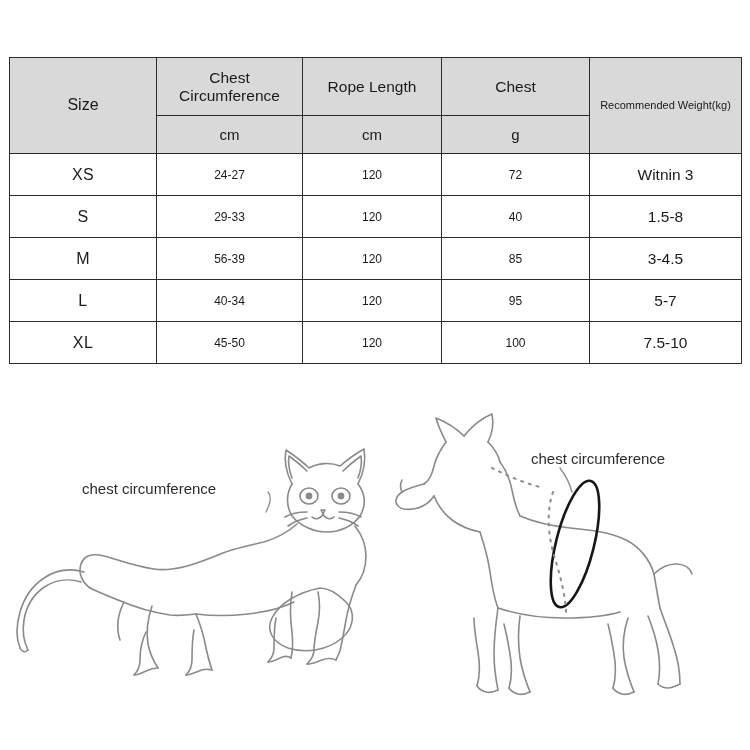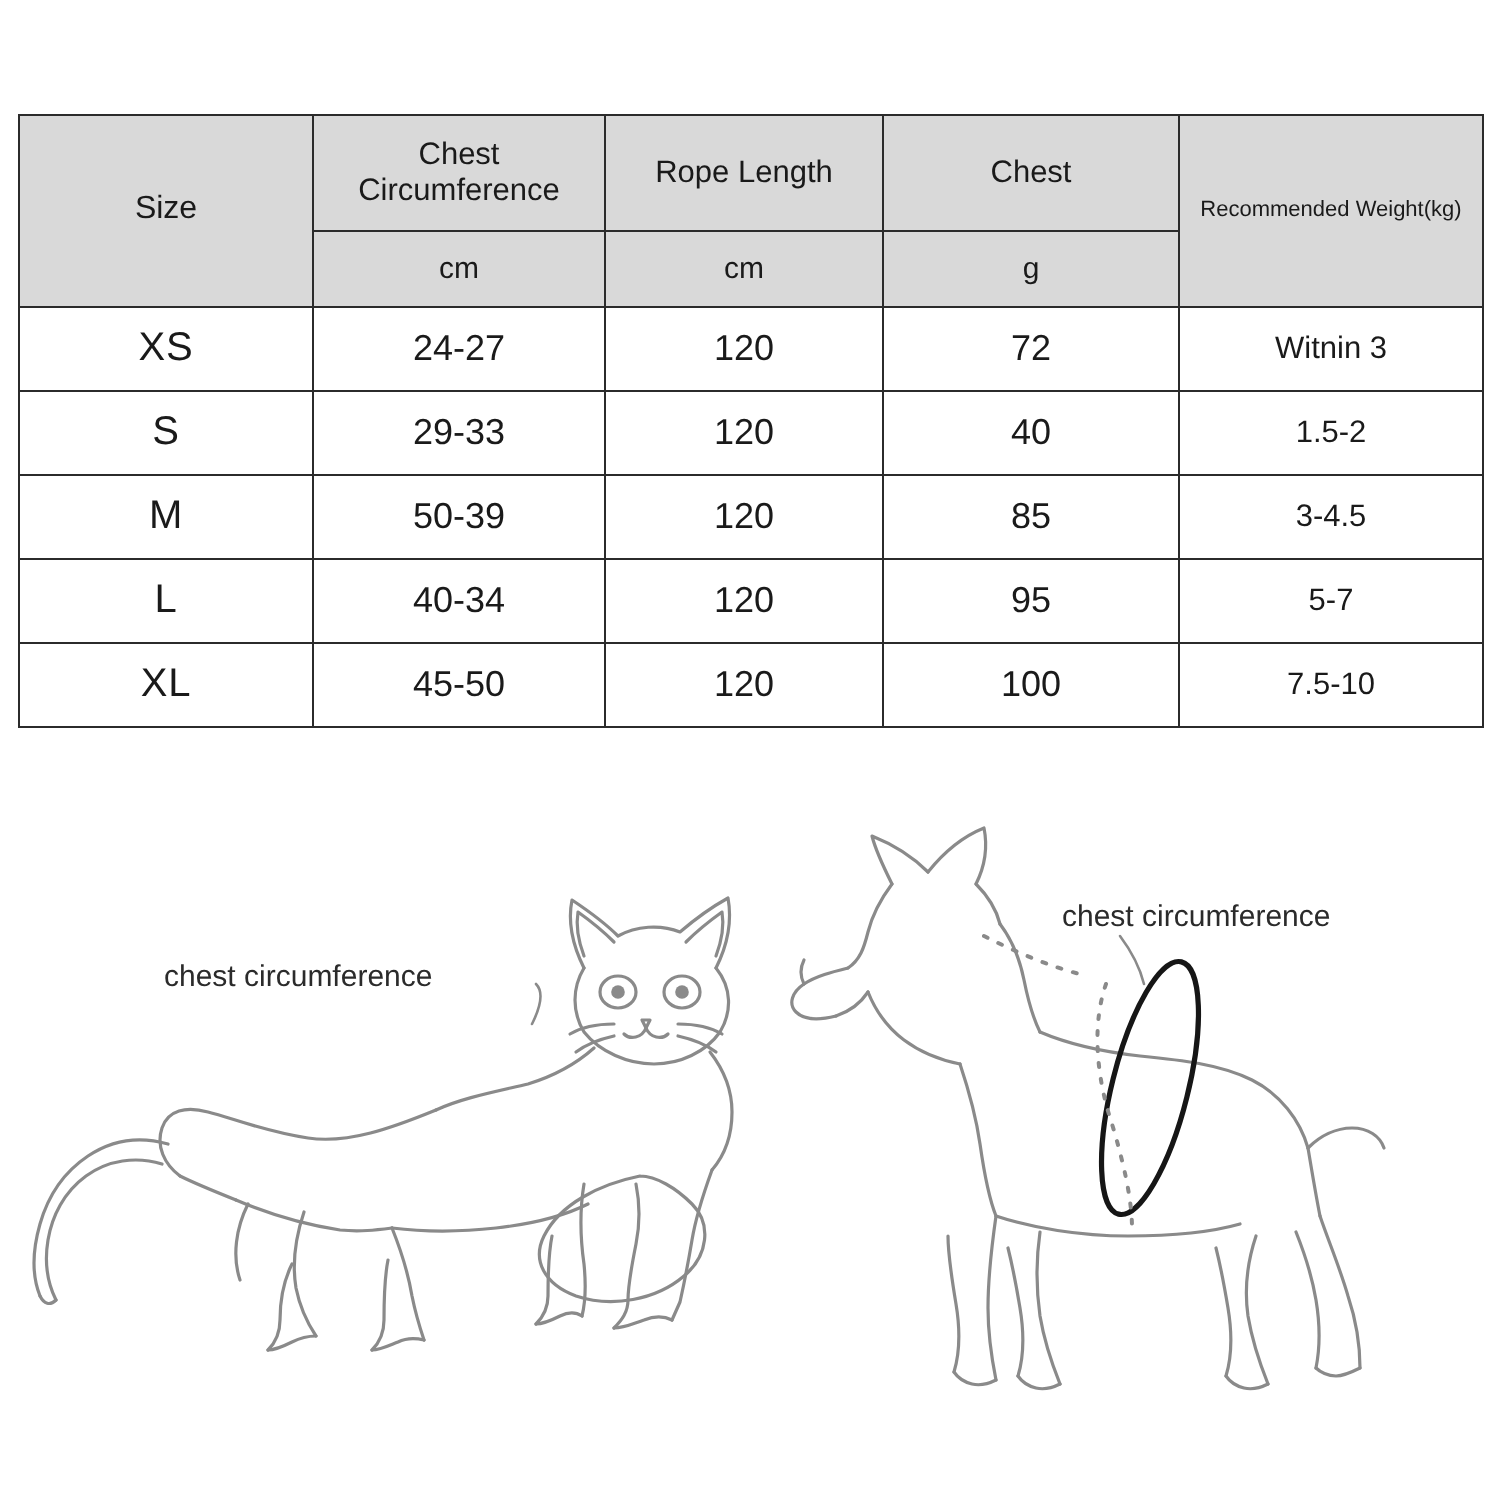--- a/index.html
+++ b/index.html
@@ -53,27 +53,27 @@
     font-size: 15px;
     font-weight: bold;
   }
   .col-size { width: 147px; }
   .col-chest { width: 146px; }
   .col-rope { width: 139px; }
   .col-weight { width: 148px; }
   .col-rec { width: 152px; }
 
   td.size-cell {
-    font-size: 20px;
+    font-size: 16px;
     font-weight: bold;
     letter-spacing: 0.4px;
   }
   tbody tr td {
     height: 41px;
-    font-size: 18px;
+    font-size: 12px;
   }
   td.rec-cell {
     font-size: 15.5px;
   }
   .hdr-top .size-head {
     font-size: 16px;
     margin-top: 36px;
   }
   .hdr-top .rec-head {
     font-size: 11px;
@@ -140,25 +140,25 @@
           <td>24-27</td>
           <td>120</td>
           <td>72</td>
           <td class="rec-cell">Witnin 3</td>
         </tr>
         <tr>
           <td class="size-cell">S</td>
           <td>29-33</td>
           <td>120</td>
           <td>40</td>
-          <td class="rec-cell">1.5-2</td>
+          <td class="rec-cell">1.5-8</td>
         </tr>
         <tr>
           <td class="size-cell">M</td>
-          <td>50-39</td>
+          <td>56-39</td>
           <td>120</td>
           <td>85</td>
           <td class="rec-cell">3-4.5</td>
         </tr>
         <tr>
           <td class="size-cell">L</td>
           <td>40-34</td>
           <td>120</td>
           <td>95</td>
           <td class="rec-cell">5-7</td>

